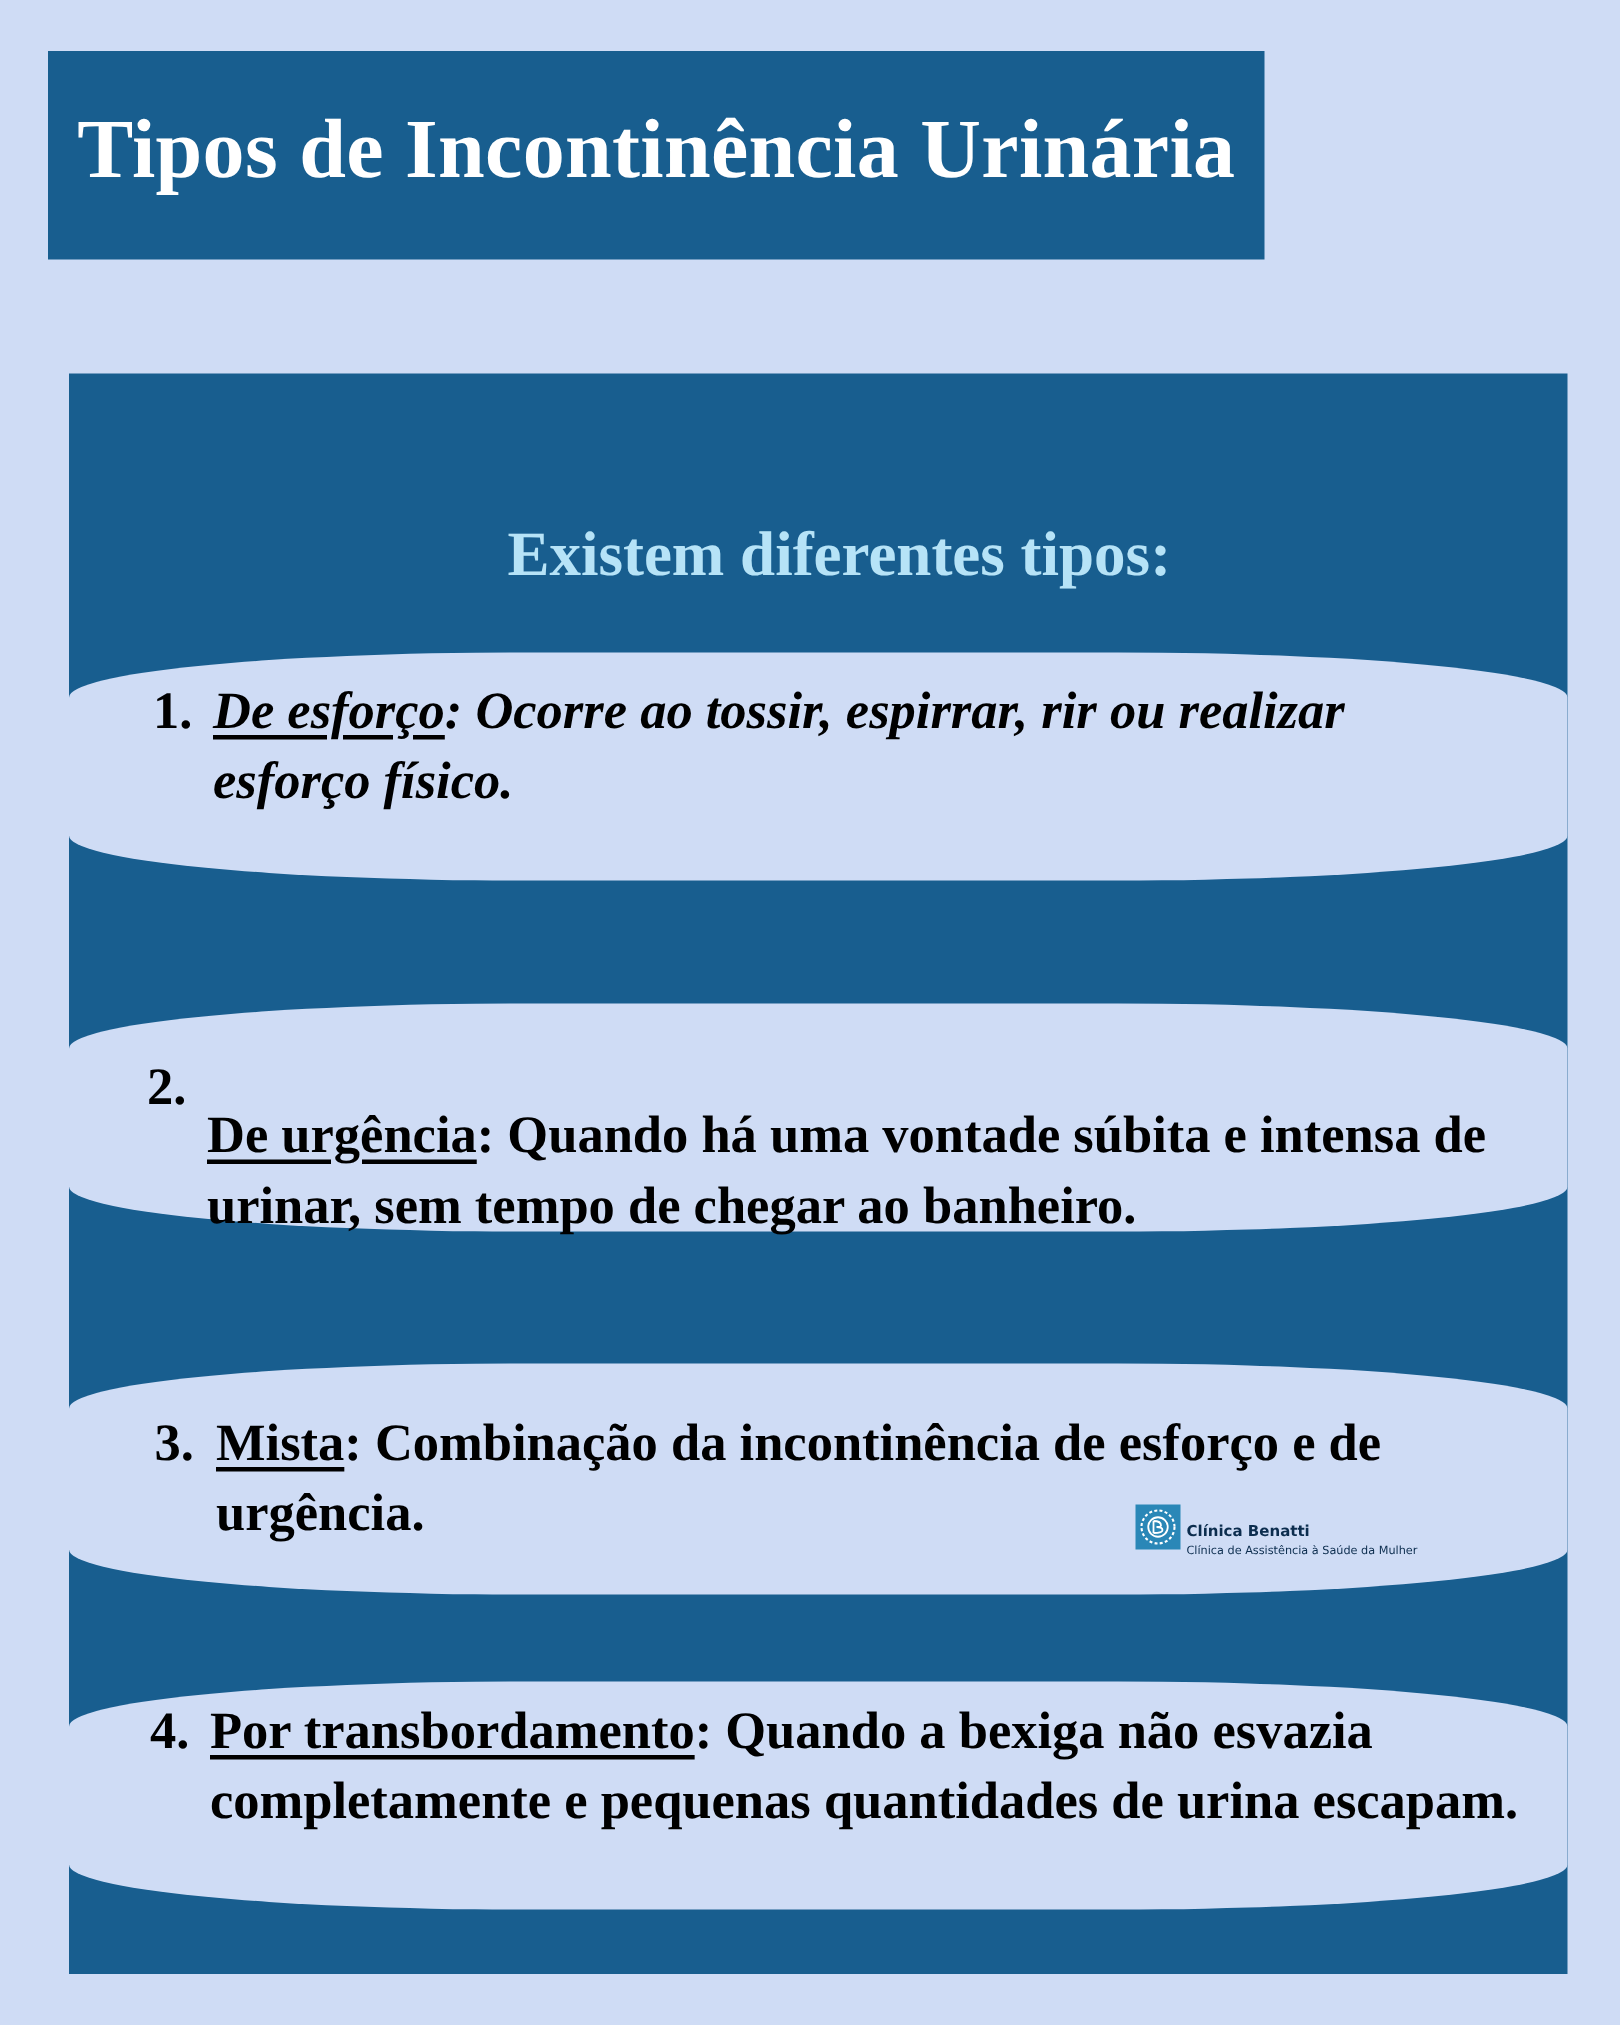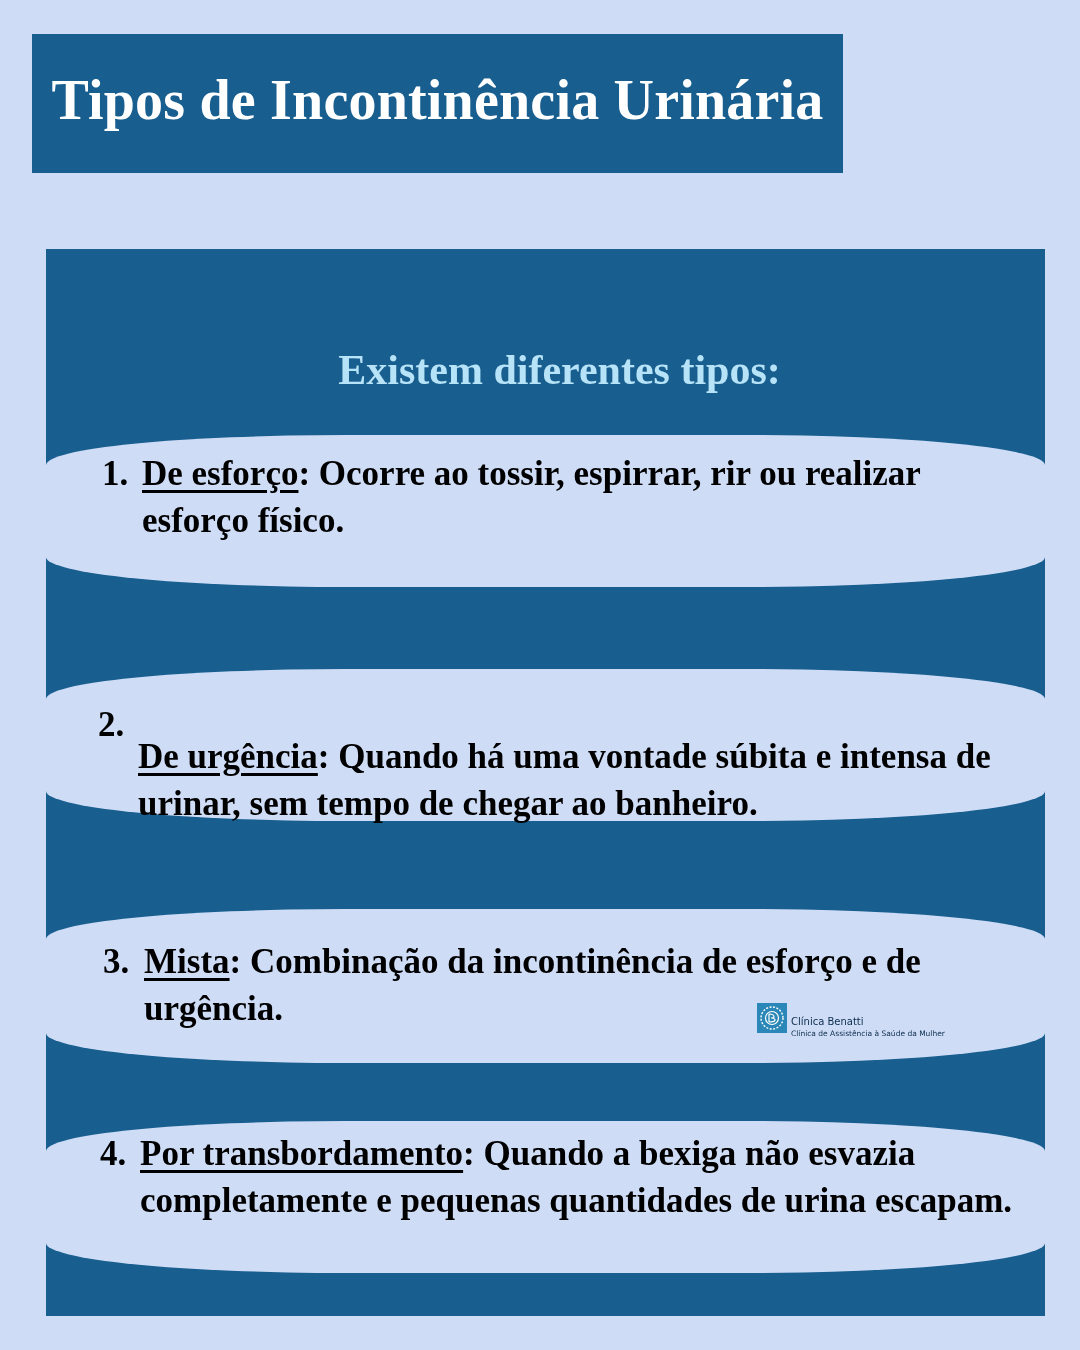--- a/index.html
+++ b/index.html
@@ -39,39 +39,39 @@
     .band.b3 { top: 660px; height: 154px; }
     .band.b4 { top: 872px; height: 152px; }
     .item {
       position: absolute; color: #000; font-weight: bold; font-size: 35px;
       line-height: 47px;
     }
     .item .num { position: absolute; left: 0; top: 0; }
     .item .body { display: block; }
     .item .term { text-decoration: underline; text-decoration-thickness: 3px; text-underline-offset: 5px; }
     .i1 { left: 56px; top: 201px; width: 820px; }
-    .i1 .body { padding-left: 40px; }
+    .i1 .body { padding-left: 40px; font-style: italic; }
     .i2 { left: 52px; top: 452px; width: 940px; }
     .i2 .body { padding-left: 40px; margin-top: 32px; }
     .i3 { left: 57px; top: 689px; width: 900px; }
     .i3 .body { padding-left: 41px; font-family: Liberation Serif, serif; }
     .i4 { left: 54px; top: 881px; width: 940px; }
     .i4 .body { padding-left: 40px; }
     .logo {
       position: absolute; left: 757px; top: 1002px; height: 32px;
       display: flex; align-items: center; gap: 4px;
       font-family: "DejaVu Sans", "Liberation Sans", sans-serif;
     }
     .logo .mark {
       width: 30px; height: 30px; background: #2a87b7;
       display: flex; align-items: center; justify-content: center;
     }
     .logo .mark svg { display: block; }
     .logo .txt { display: flex; flex-direction: column; line-height: 12px; }
-    .logo .name { font-size: 10px; font-weight: normal; color: #0c2d4e; margin-top: 20px; }
+    .logo .name { font-size: 10px; font-weight: bold; color: #0c2d4e; margin-top: 20px; }
     .logo .sub { font-size: 7.5px; color: #0c2d4e; text-align: center; }
   </style>
 </head>
 <body>
 
 <header class="title-bar">
   <h1>Tipos de Incontinência Urinária</h1>
 </header>
 
 <section class="panel">

